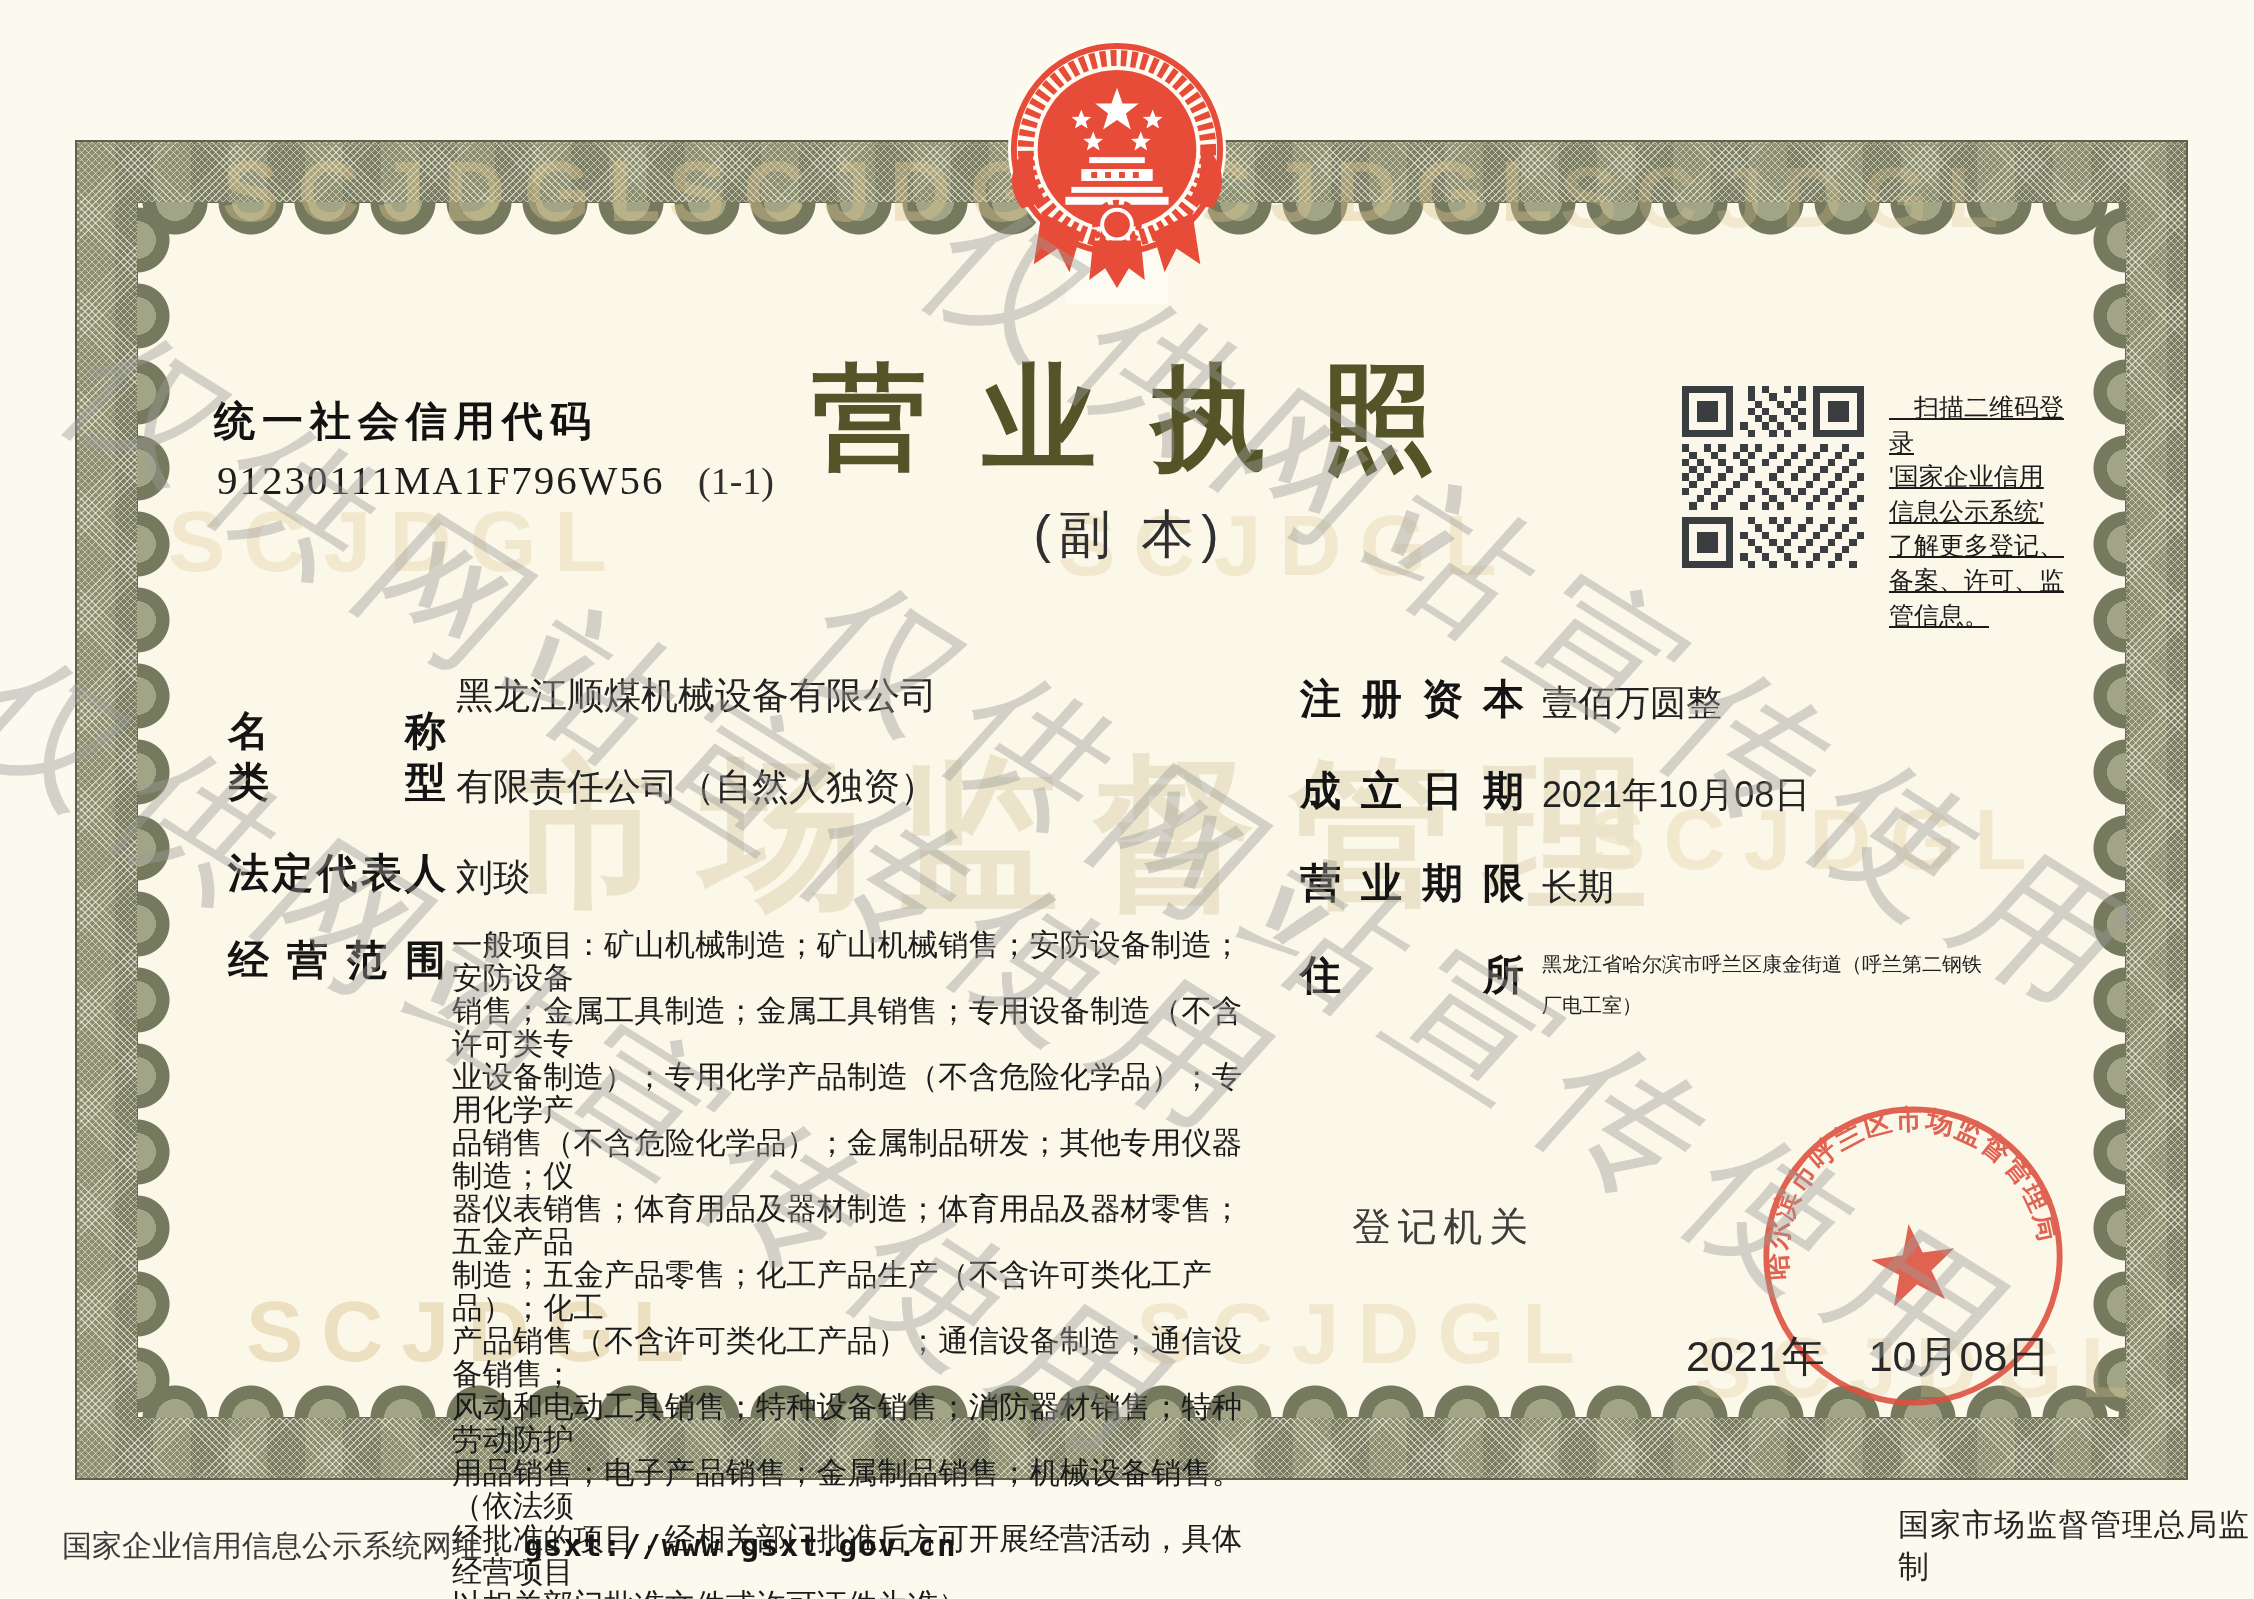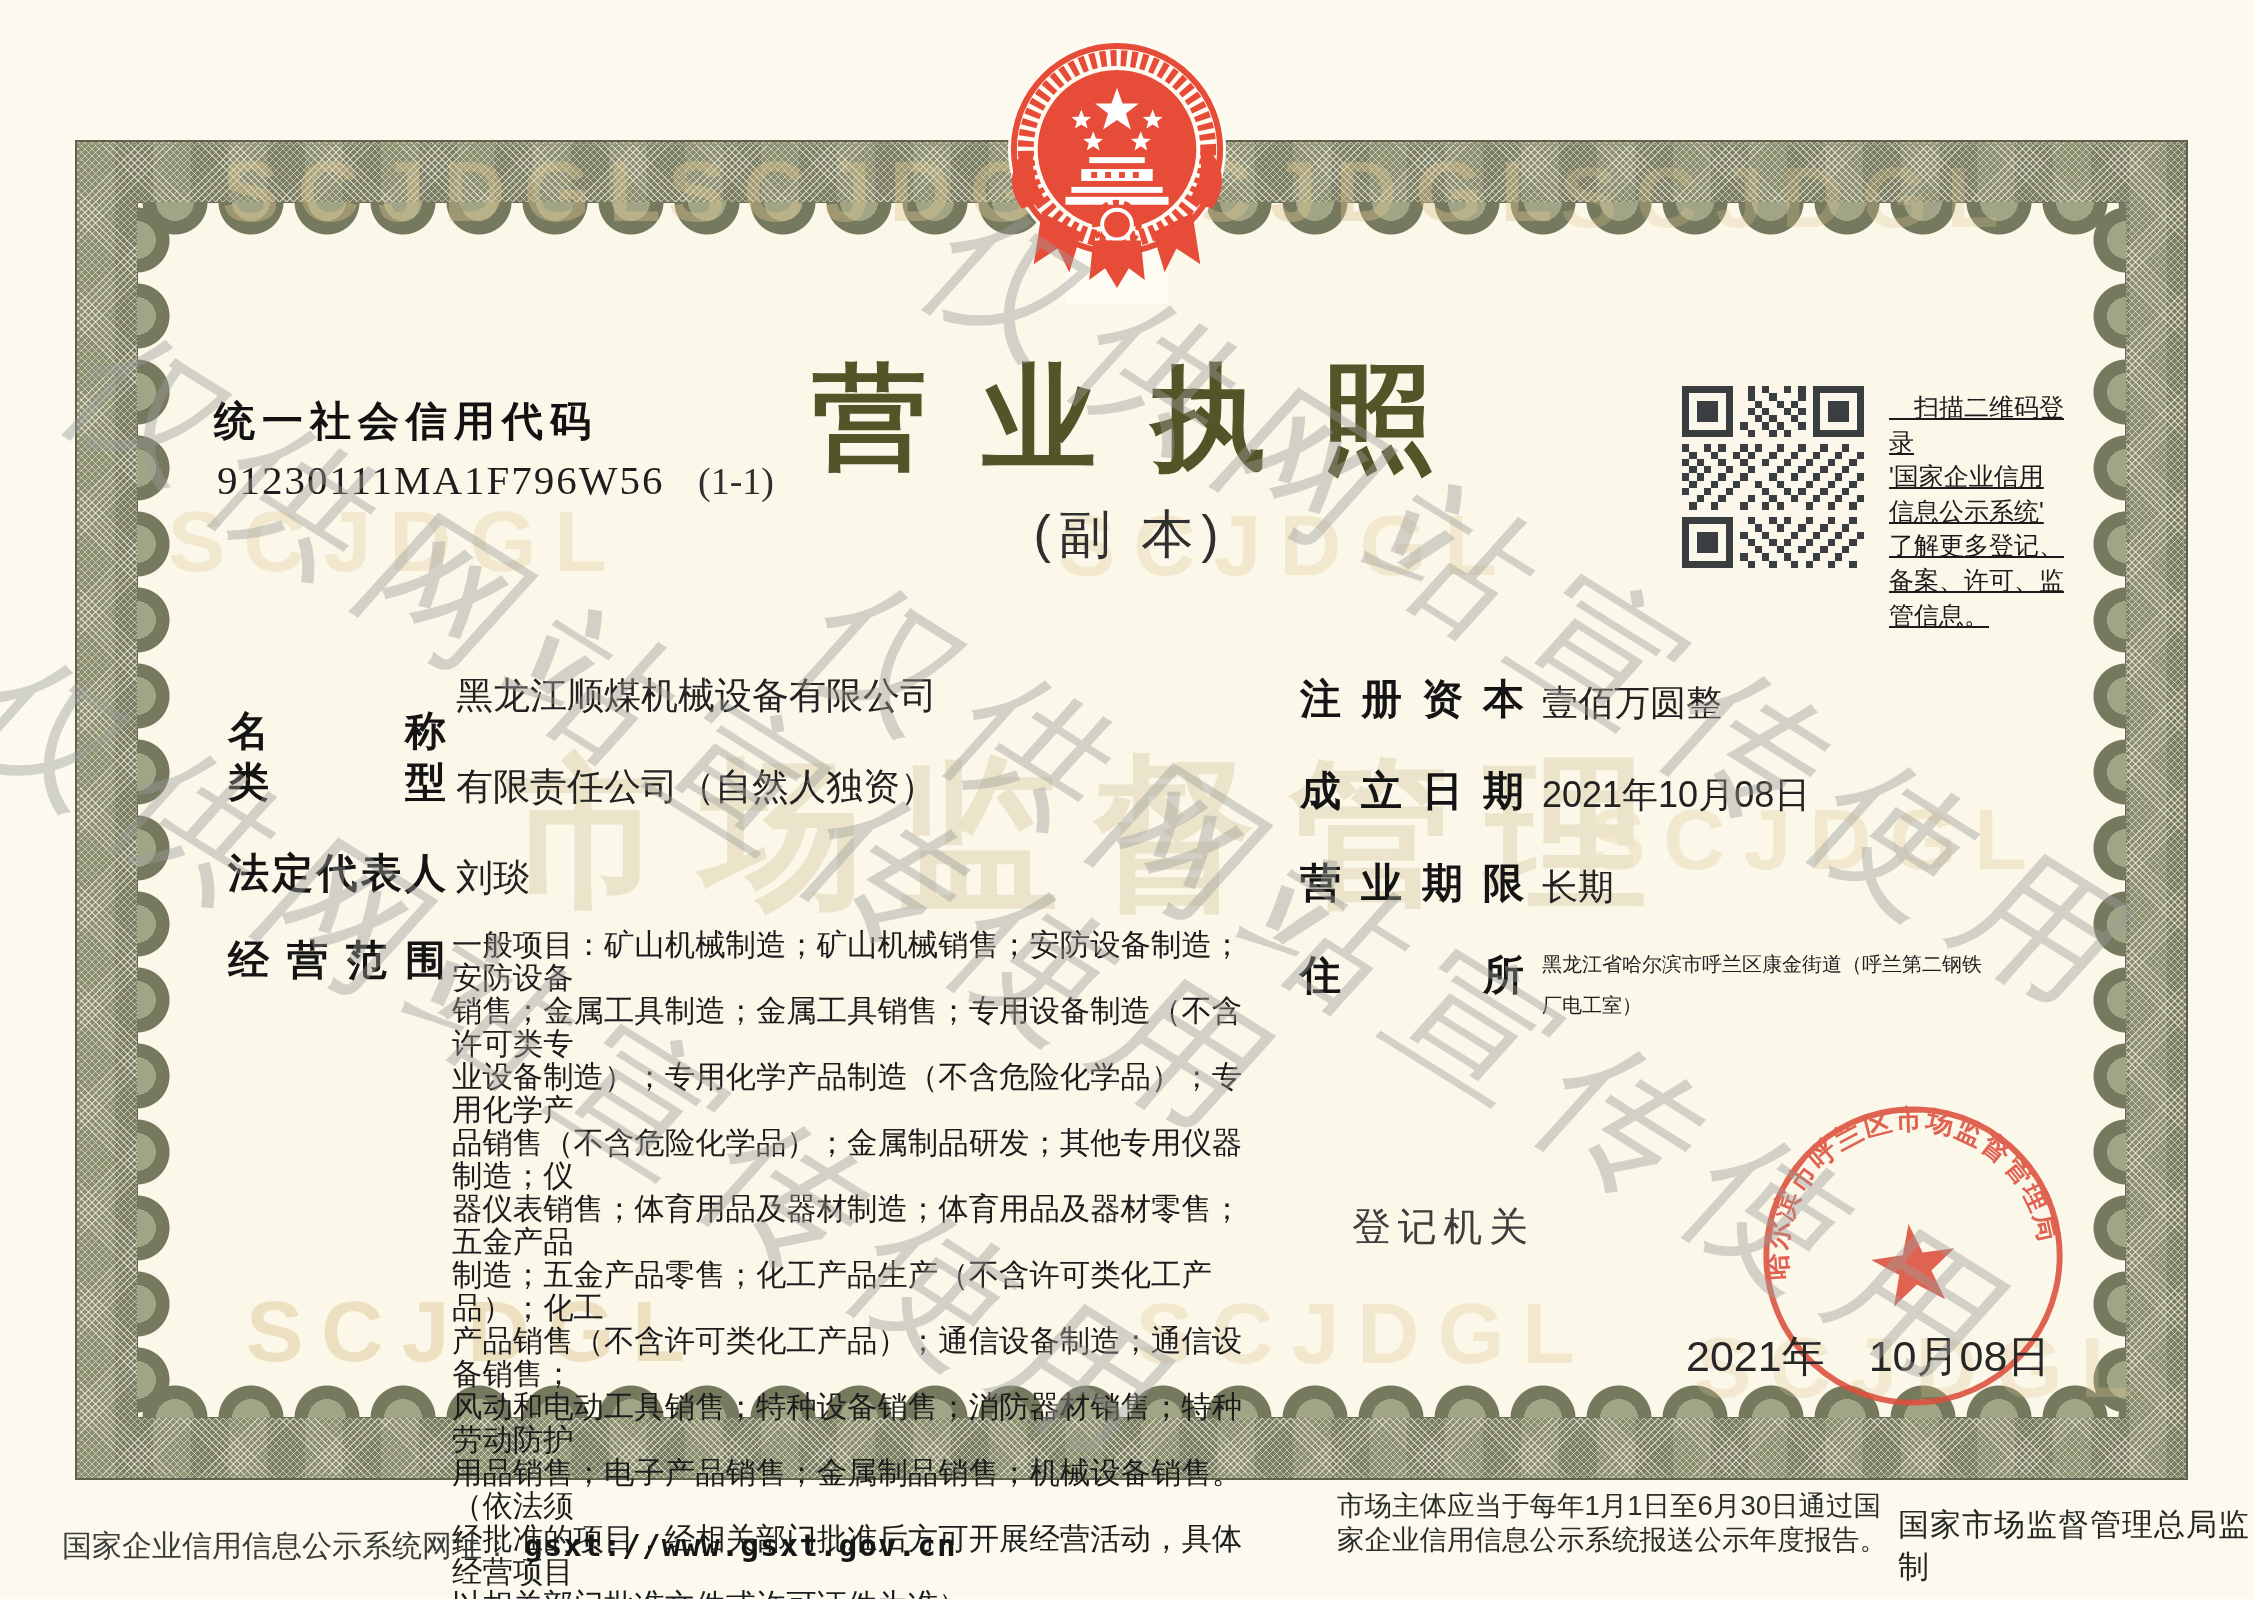--- a/index.html
+++ b/index.html
@@ -240,17 +240,15 @@
 
   <div class="wm-diag" style="left:155px;top:295px;">仅供网站宣传使用</div>
   <div class="wm-diag" style="left:1015px;top:170px;">仅供网站宣传使用</div>
   <div class="wm-diag" style="left:55px;top:620px;">仅供网站宣传使用</div>
   <div class="wm-diag" style="left:890px;top:545px;">仅供网站宣传使用</div>
 
   <div id="footer-left">
     <span class="t">国家企业信用信息公示系统网址：</span>
     <span class="u">gsxt://www.gsxt.gov.cn</span>
   </div>
-  <div id="footer-note">市场主体应当于每年1月1日至6月30日通过国
-家企业信用信息公示系统报送公示年度报告。</div>
   <div id="footer-issuer">国家市场监督管理总局监制</div>
 
 </div>
 
 </body></html>

